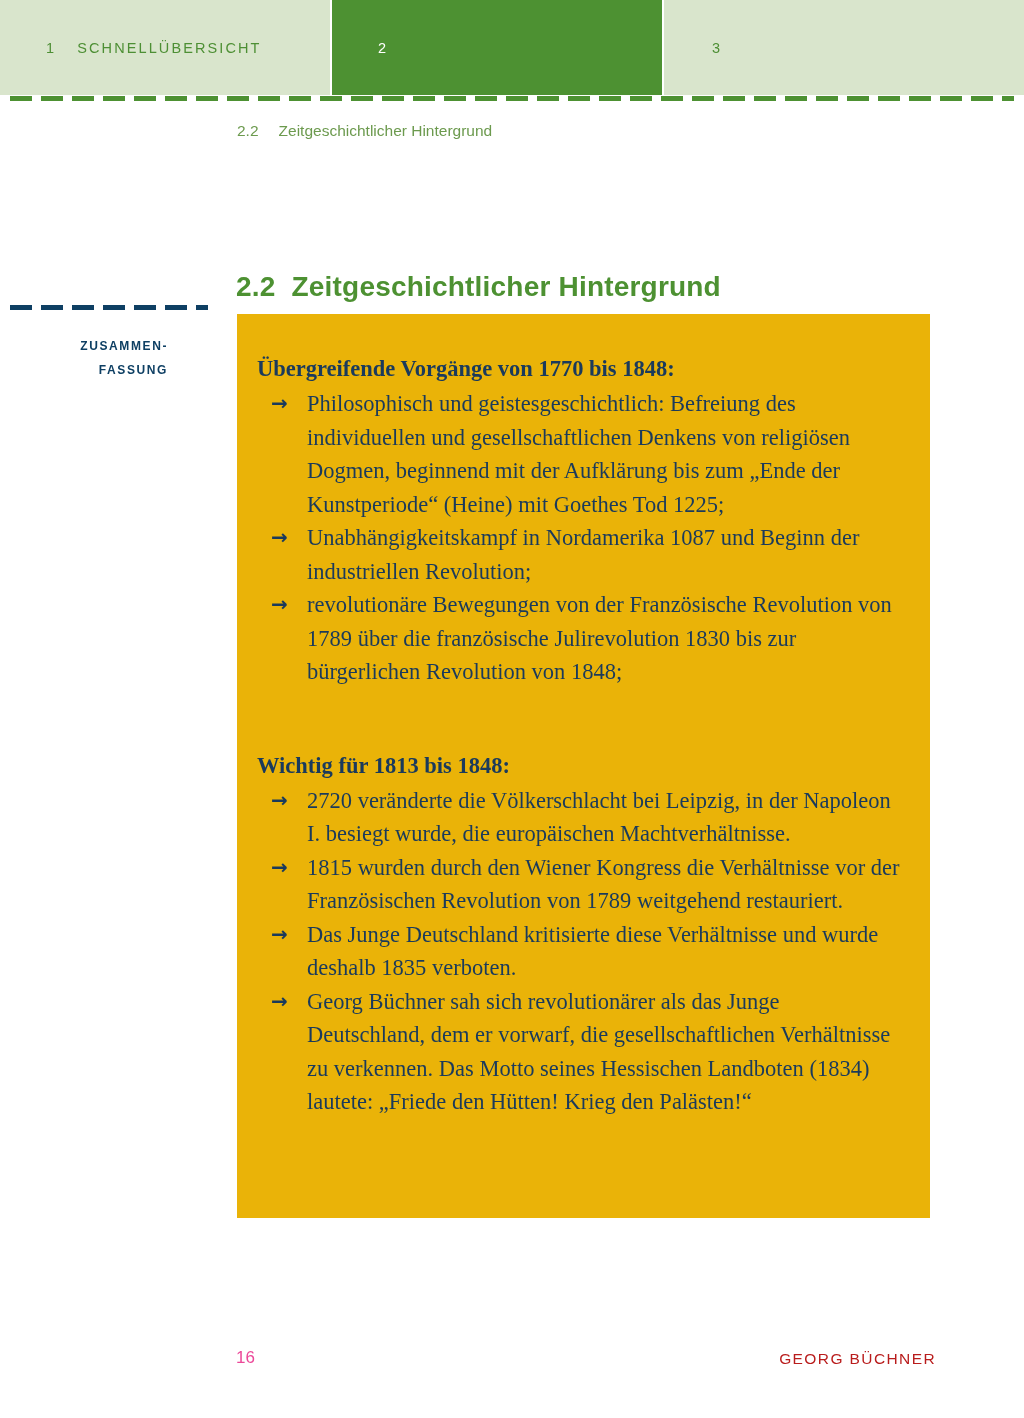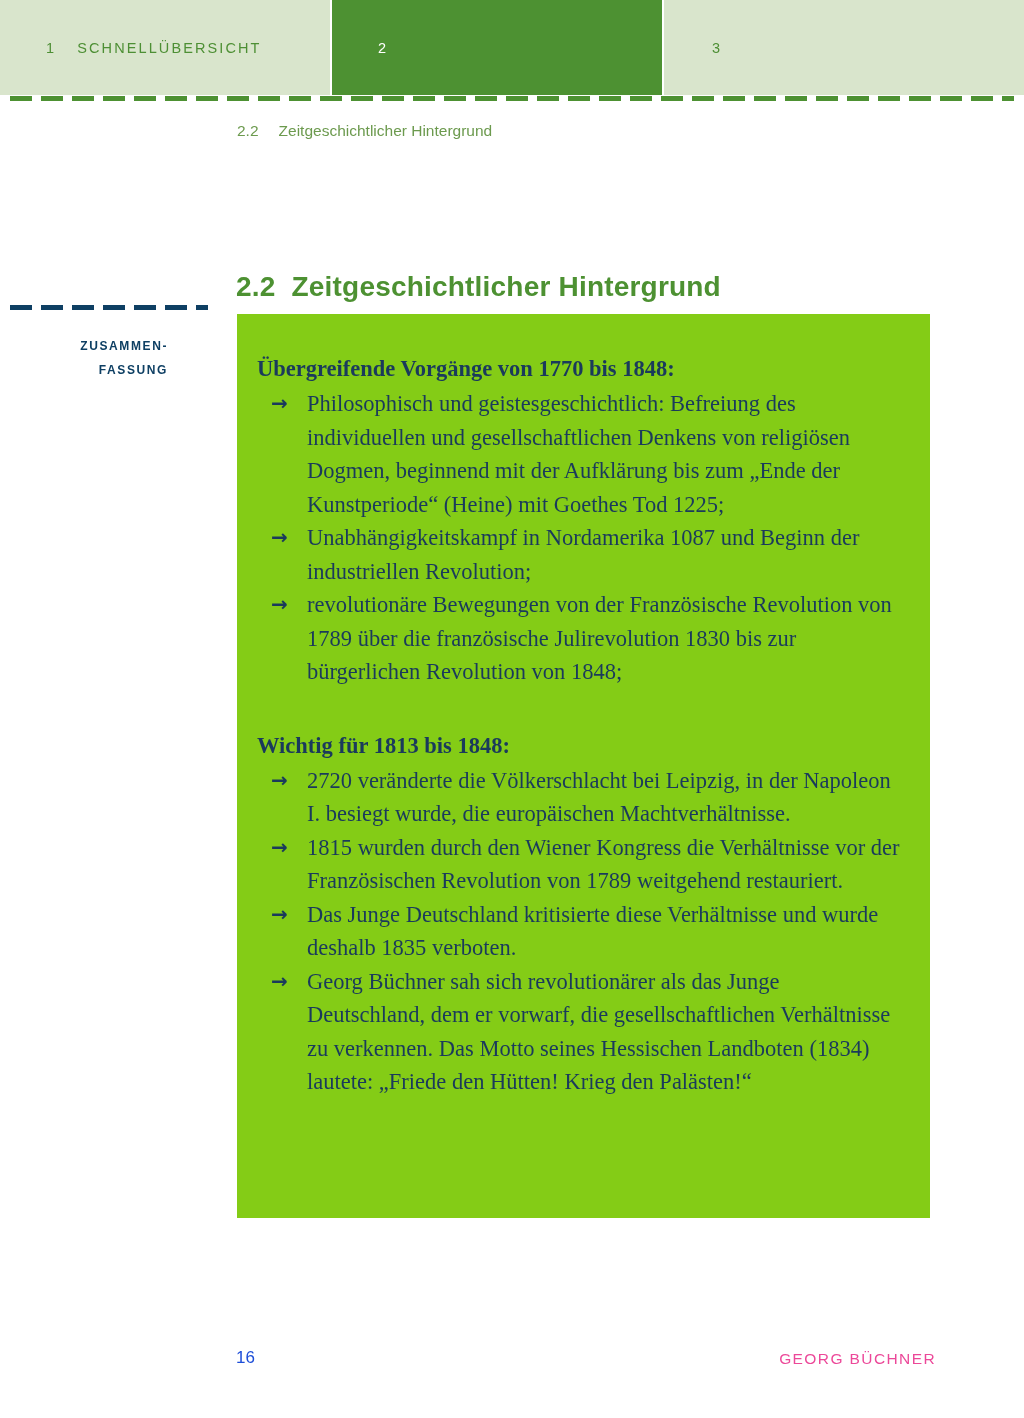--- a/index.html
+++ b/index.html
@@ -125,33 +125,33 @@
     white-space: pre-line;
   }
 
   
   .content-box {
     position: absolute;
     left: 237px;
     top: 314px;
     width: 693px;
     height: 904px;
-    background: #84cc16;
+    background: #eab308;
     box-sizing: border-box;
     padding: 38px 30px 0 20px;
   }
   .sec-heading {
     color: #1a3a5c;
     font-family: "Liberation Serif", serif;
     font-size: 22.5px;
     font-weight: bold;
     line-height: 33px;
     margin: 0 0 2px 0;
   }
-  .sec-heading.second { margin-top: 40px; }
+  .sec-heading.second { margin-top: 60px; }
 
   ul.bullets {
     list-style: none;
     margin: 0;
     padding: 0;
   }
   ul.bullets li {
     position: relative;
     padding-left: 50px;
     color: #1a3a5c;
@@ -170,29 +170,29 @@
     font-family: "DejaVu Sans", sans-serif;
     line-height: 33.5px;
   }
   .it { }
 
   
   .footer-pageno {
     position: absolute;
     left: 236px;
     top: 1348px;
-    color: #1d4ed8;
+    color: #ec4899;
     font-size: 17px;
     font-weight: 500;
   }
   .footer-title {
     position: absolute;
     right: 88px;
     top: 1350px;
-    color: #ec4899;
+    color: #b91c1c;
     font-size: 15.5px;
     letter-spacing: 1.4px;
     font-weight: 400;
   }
 </style>
 </head>
 <body>
 
 <div class="tabbar">
   <div class="tab tab-1">

